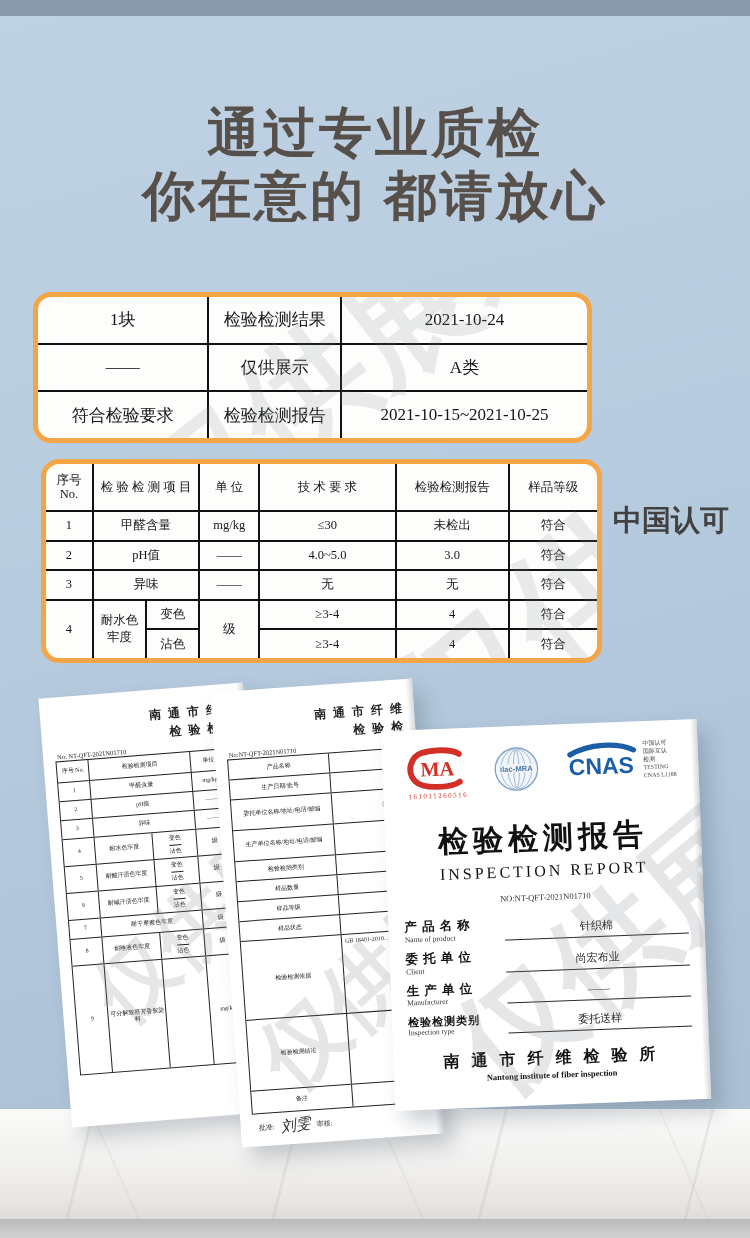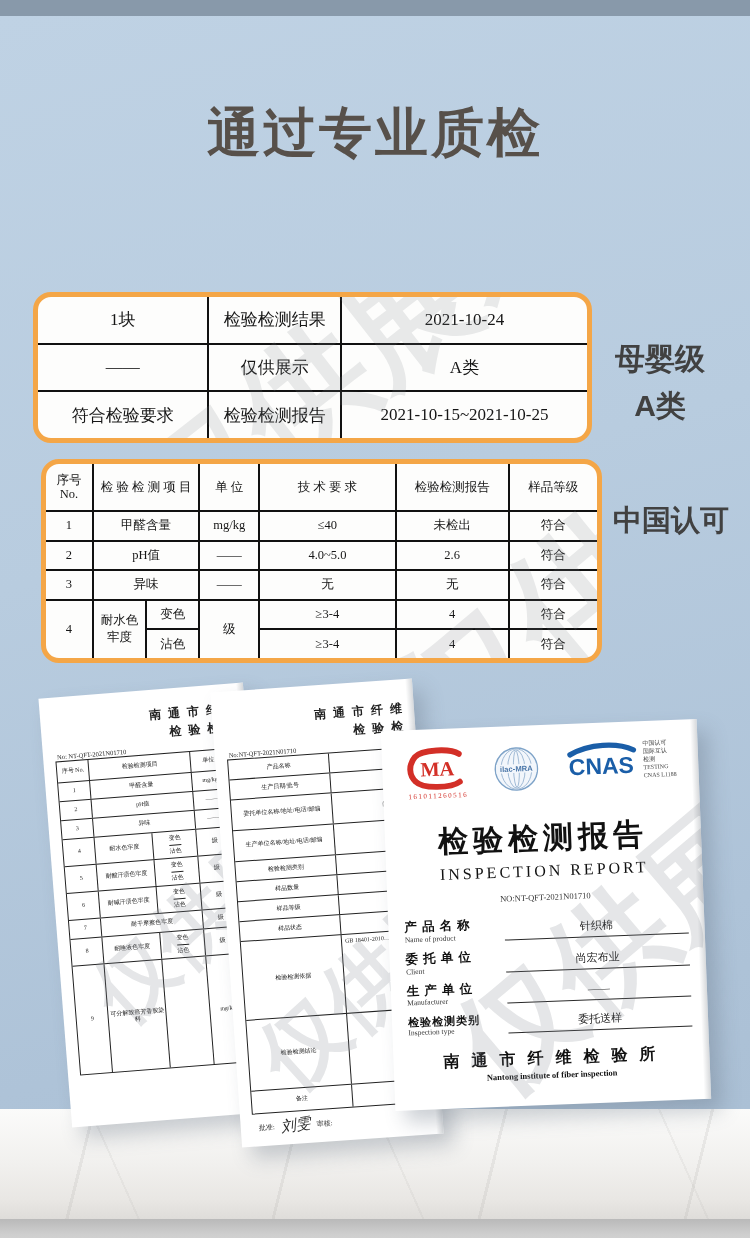--- a/index.html
+++ b/index.html
@@ -90,20 +90,21 @@
 </head>
 <body>
 
 <div class="canvas">
 
   <div class="marble"></div>
   <div class="marble-edge"></div>
 
   <div class="main-title">
     <div>通过专业质检</div>
+    <div>你在意的 都请放心</div>
   </div>
 
   <div class="frame frame1">
     <span class="wm" style="font-size:130px;left:60px;top:-30px;transform:rotate(-38deg);">仅供展示</span>
     <table class="qtable">
       <tbody>
           <tr>
         <td style="width:30%">1块</td>
         <td style="width:23%;">检验检测结果</td>
         <td>2021-10-24</td>
@@ -115,54 +116,50 @@
       </tr>
       <tr>
         <td>符合检验要求</td>
         <td>检验检测报告</td>
         <td>2021-10-15~2021-10-25</td>
       </tr>
     </tbody>
       </table>
   </div>
 
-  <div class="side-label grade-label">
-    <div>母婴级</div>
-    <div>A类</div>
-  </div>
 
   <div class="frame frame2">
     <span class="wm" style="font-size:150px;left:300px;top:-20px;transform:rotate(-40deg);">仅供展示</span>
     <table class="qtable">
       <tbody>
           <tr>
         <th style="width:7%">
           <span>序号</span><br>
           <span>No.</span>
         </th>
         <th style="width:18%" colspan="2">检 验 检 测 项 目</th>
         <th style="width:9%">单 位</th>
         <th style="width:22%">技 术 要 求</th>
         <th style="width:18%">检验检测报告</th>
         <th style="width:14%">样品等级</th>
       </tr>
       <tr>
         <td>1</td>
         <td colspan="2">甲醛含量</td>
         <td>mg/kg</td>
-        <td>≤40</td>
+        <td>≤30</td>
         <td>未检出</td>
         <td>符合</td>
       </tr>
       <tr>
         <td>2</td>
         <td colspan="2">pH值</td>
         <td>——</td>
         <td>4.0~5.0</td>
-        <td>2.6</td>
+        <td>3.0</td>
         <td>符合</td>
       </tr>
       <tr>
         <td>3</td>
         <td colspan="2">异味</td>
         <td>——</td>
         <td>无</td>
         <td>无</td>
         <td>符合</td>
       </tr>

